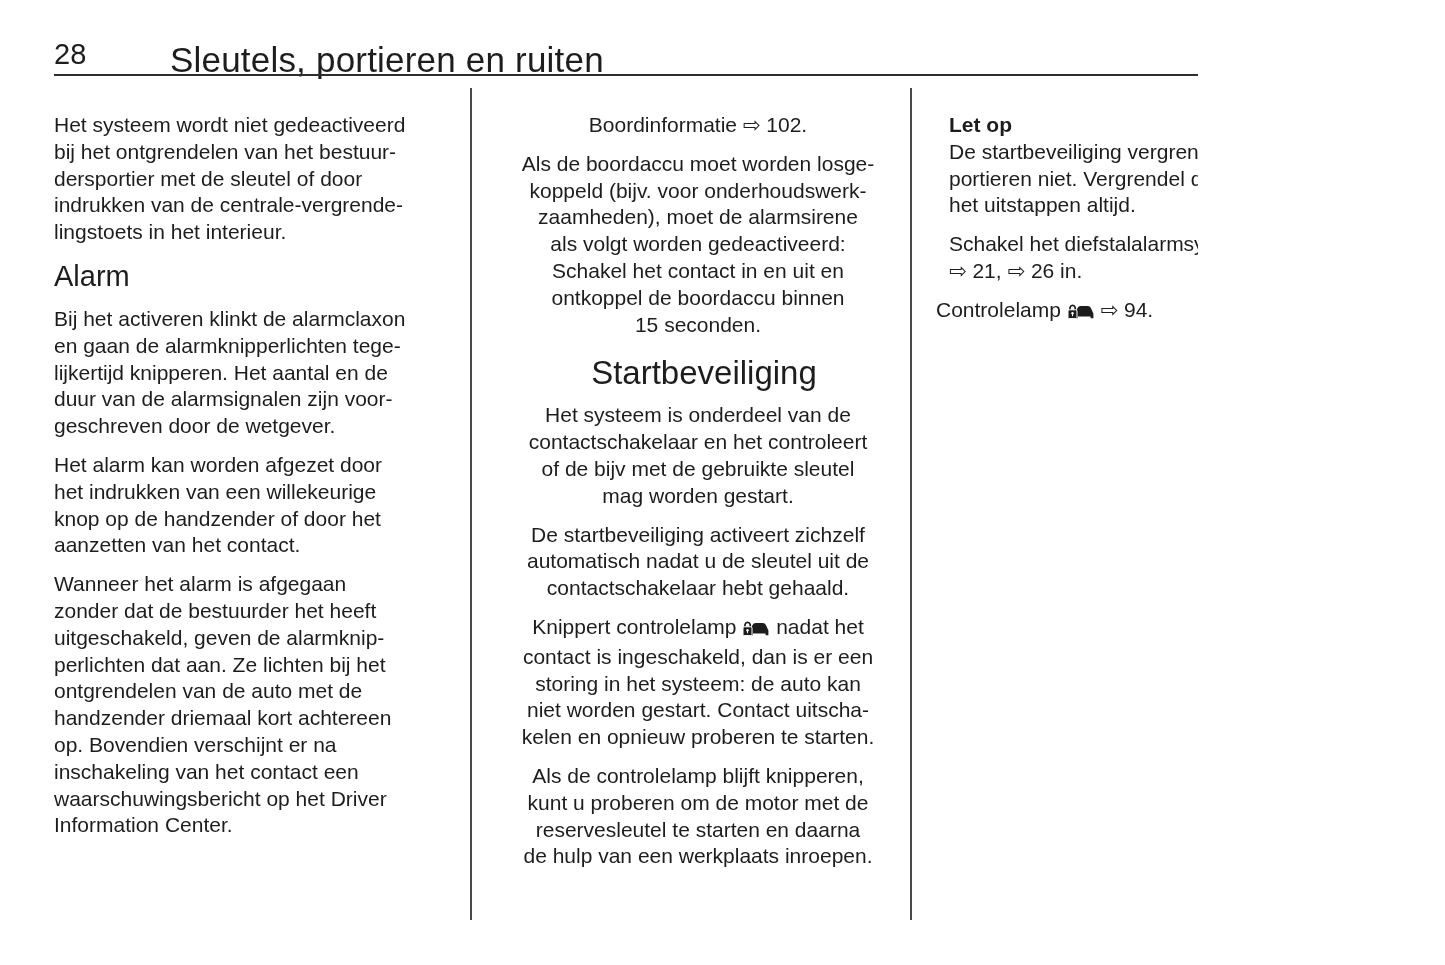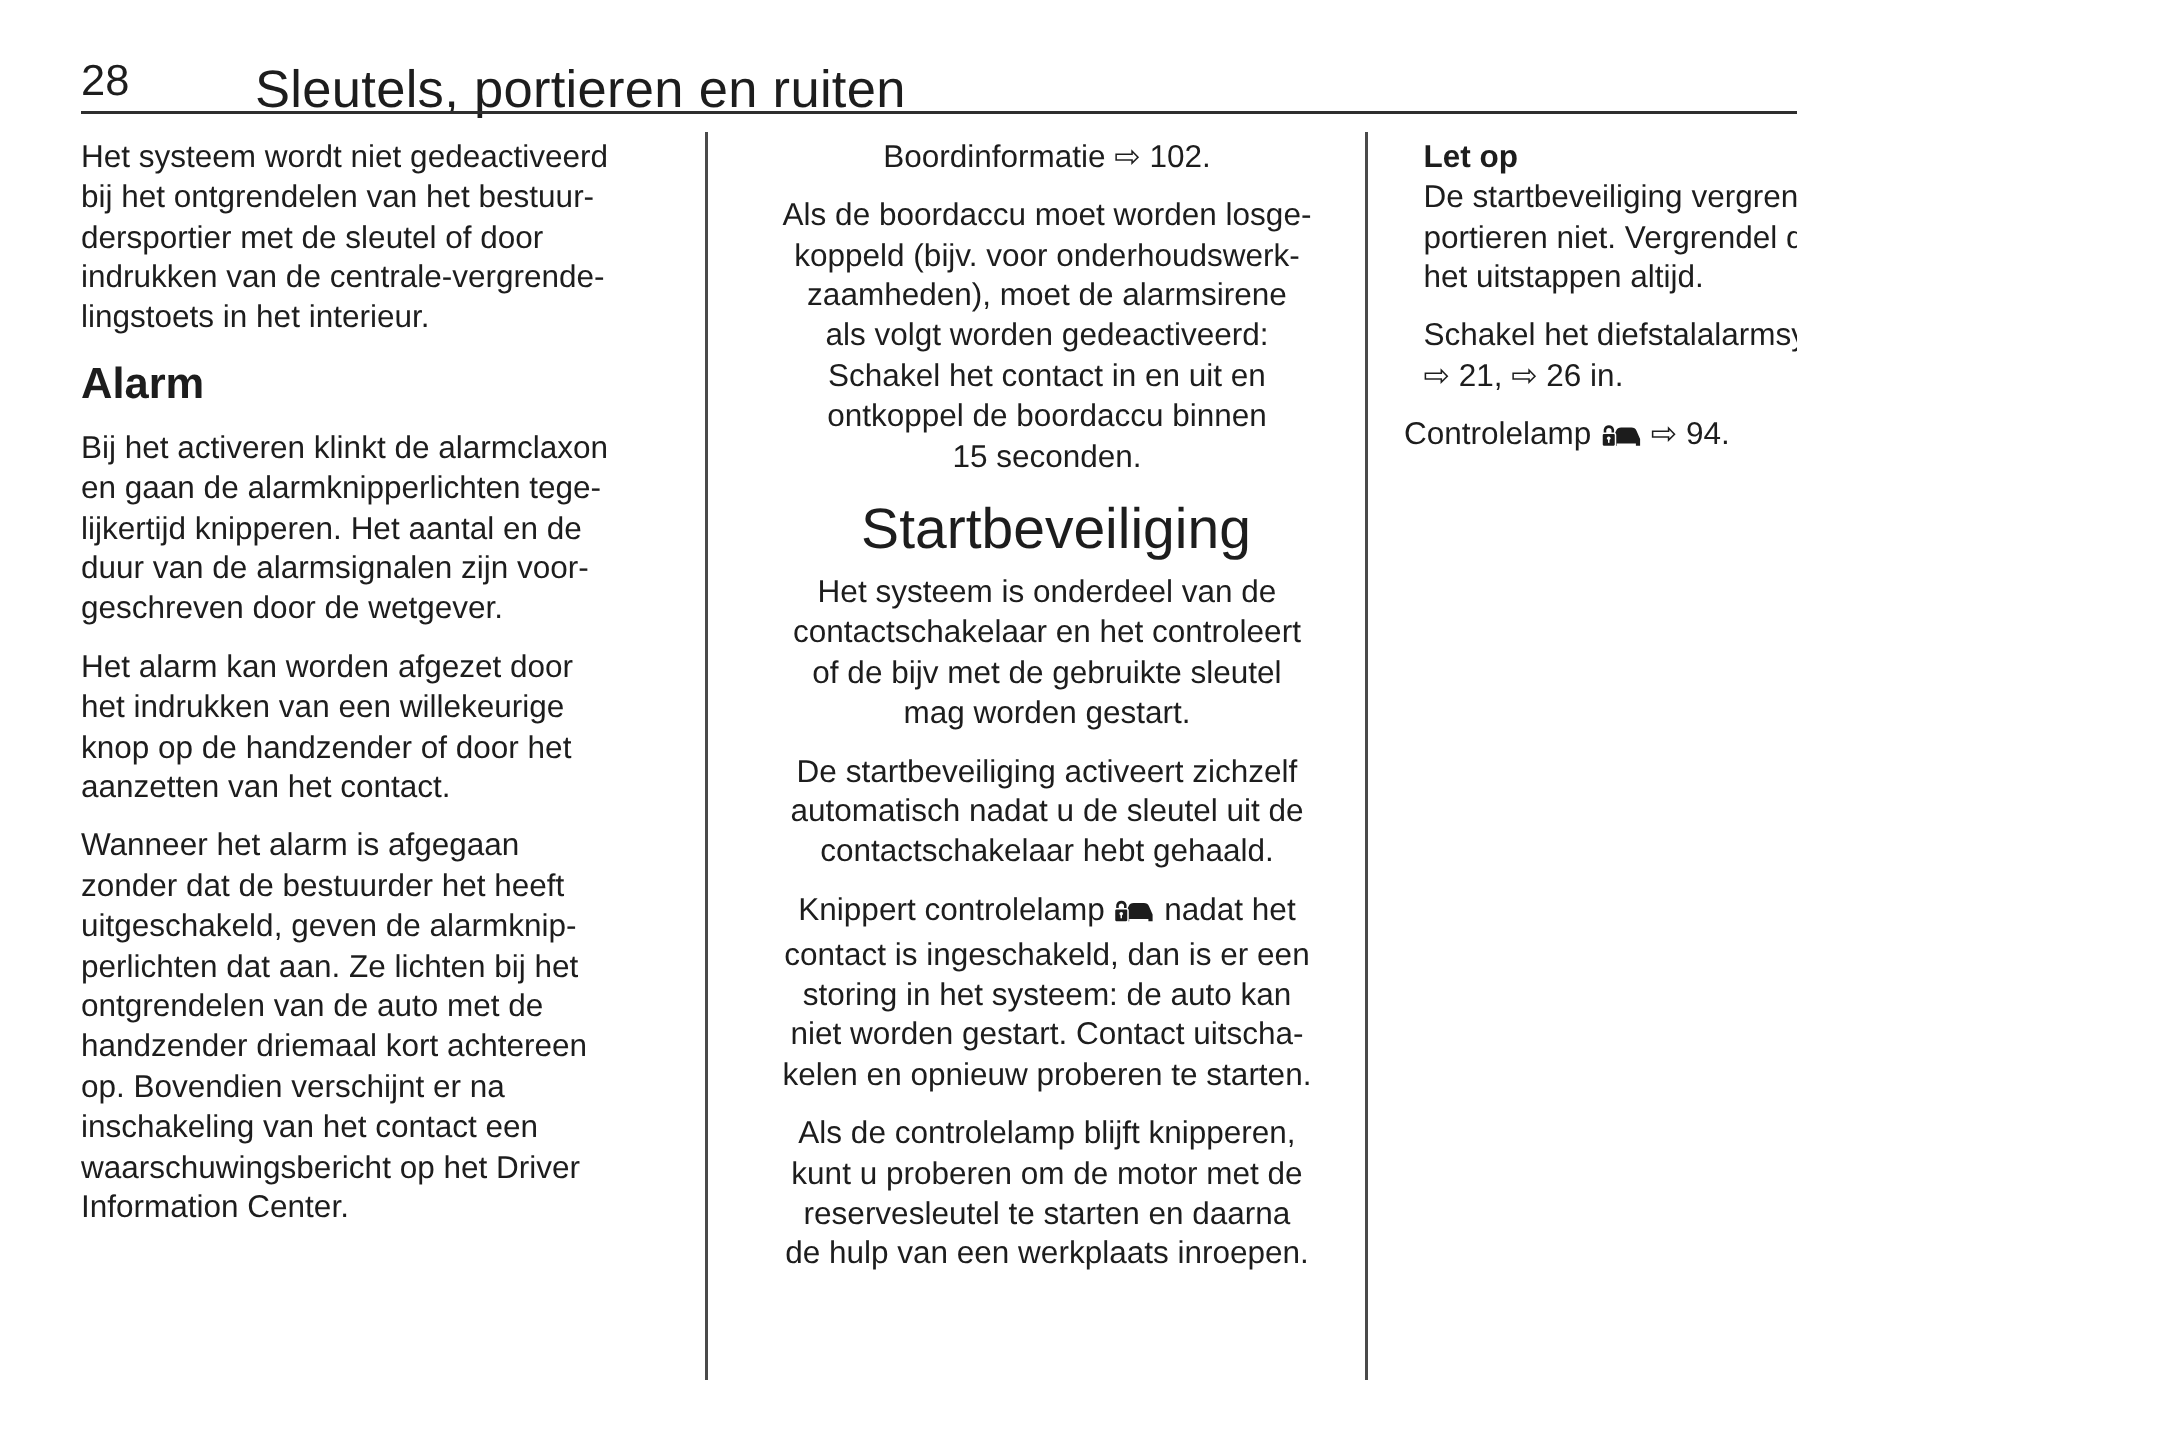--- a/index.html
+++ b/index.html
@@ -7,35 +7,35 @@
     position:relative; width:1198px; height:965px; background:#ffffff;
     font-family:"Liberation Sans","DejaVu Sans",sans-serif;
     color:#1d1d1d; overflow:hidden;
   }
   .header-num  { position:absolute; left:54px;  top:38px; font-size:29px; font-weight:400; }
   .header-title{ position:absolute; left:170px; top:40px; font-size:35px; font-weight:400; letter-spacing:0.2px; }
   .hrule { position:absolute; left:54px; top:74px; width:1278px; height:2px; background:#2e2e2e; }
   .vrule { position:absolute; top:88px; height:832px; width:2px; background:#4a4a4a; }
   #vrule1 { left:470px; }
   #vrule2 { left:910px; }
-  .col { position:absolute; top:92px; }
+  .col { position:absolute; top:112px; }
   #col1 { left:54px;  width:420px; }
   #col2 { left:496px; width:404px;text-align:center; }
   #col3 { left:936px; width:400px; }
   .para {
     white-space:pre-line;
     font-size:21px; line-height:26.8px;
     margin:0 0 12px 0;
   }
   .h-sub {
-    font-size:29px; line-height:36px; font-weight:700;
+    font-size:29px; line-height:36px; font-weight:400;
     margin:10px 0 12px 0;
   }
   .h-section {
-    font-size:38px; line-height:42px; font-weight:400;
+    font-size:33px; line-height:42px; font-weight:400;
     margin:14px 0 8px 12px;
   }
   .note { padding-left:13px; }
   .note-title { font-size:21px; line-height:26.8px; font-weight:bold; margin:0; }
   .note .para { margin-bottom:12px; }
   .icon-inline { display:inline-block; vertical-align:-3px; }
 </style>
 </head>
 <body>
 

